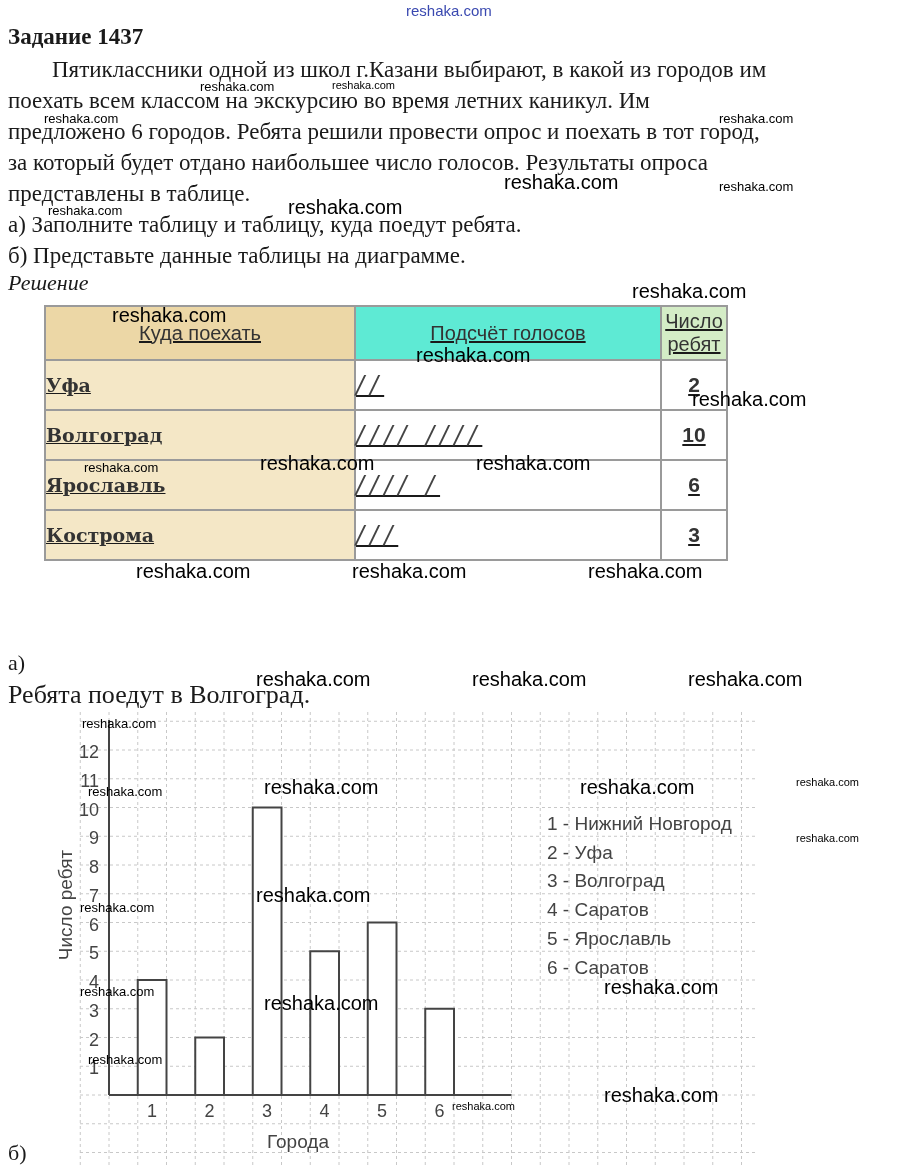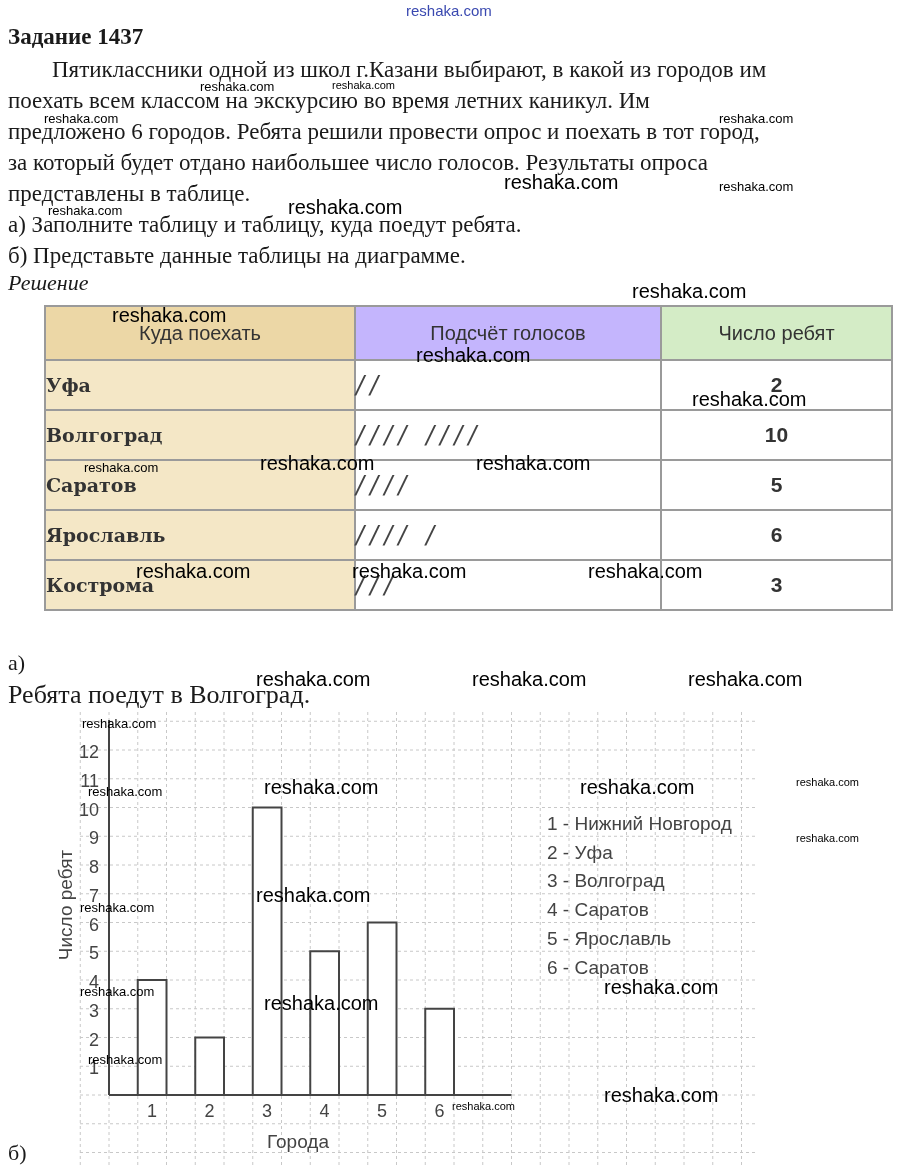--- a/index.html
+++ b/index.html
@@ -10,27 +10,27 @@
   }
   .wm { position: absolute; font-family: "Liberation Sans", "DejaVu Sans", sans-serif; color: #000; white-space: nowrap; }
   .wm.big { font-size: 20px; }
   .wm.small { font-size: 13px; }
   .wm.top { color: #3a49b0; font-size: 15px; }
   #title { position: absolute; left: 8px; top: 24px; font-size: 23px; font-weight: bold; }
   .para { position: absolute; left: 8px; font-size: 23px; line-height: 31px; white-space: nowrap; }
   #solution-label { position: absolute; left: 8px; top: 270px; font-size: 22px; font-style: italic; }
 
   
-  #votes-table { position: absolute; left: 44px; top: 305px; width: 849px; border-collapse: collapse; }
+  #votes-table { position: absolute; left: 44px; top: 305px; width: 684px; border-collapse: collapse; text-decoration: underline; }
   #votes-table td, #votes-table th { border: 2px solid #9a9a9a; padding: 0; height: 48px; }
   #votes-table th { height: 52px; font-family: "Liberation Sans", "DejaVu Sans", sans-serif; font-weight: normal; font-size: 20px; color: #333; }
   .c-city { width: 308px; background: #f4e7c6; }
   th.c-city { background: #ecd7a6; }
   .c-tally { width: 304px; background: #ffffff; }
-  th.c-tally { background: #c4b5fd; }
+  th.c-tally { background: #5eead4; }
   .c-count { background: #ffffff; text-align: center; }
   th.c-count { background: #d4ecc6; }
   td.c-city { font-family: "DejaVu Serif", serif; font-weight: bold; font-size: 19px; color: #333; padding-left: 22px; }
   td.c-count { font-family: "Liberation Sans", "DejaVu Sans", sans-serif; font-weight: bold; font-size: 21px; color: #333; }
   td.c-tally { font-family: "DejaVu Sans", sans-serif; font-size: 24px; color: #444; padding-left: 22px; letter-spacing: 6px; font-style: italic; }
 
   #label-a { position: absolute; left: 8px; top: 650px; font-size: 22px; }
   #answer { position: absolute; left: 8px; top: 680px; font-size: 26px; }
   #label-b { position: absolute; left: 8px; top: 1140px; font-size: 22px; }
 
@@ -63,25 +63,20 @@
   </tr>
   <tr>
     <td class="c-city">Уфа</td>
     <td class="c-tally">//</td>
     <td class="c-count">2</td>
   </tr>
   <tr>
     <td class="c-city">Волгоград</td>
     <td class="c-tally">//// ////</td>
     <td class="c-count">10</td>
-  </tr>
-  <tr>
-    <td class="c-city">Саратов</td>
-    <td class="c-tally">////</td>
-    <td class="c-count">5</td>
   </tr>
   <tr>
     <td class="c-city">Ярославль</td>
     <td class="c-tally">//// /</td>
     <td class="c-count">6</td>
   </tr>
   <tr>
     <td class="c-city">Кострома</td>
     <td class="c-tally">///</td>
     <td class="c-count">3</td>

